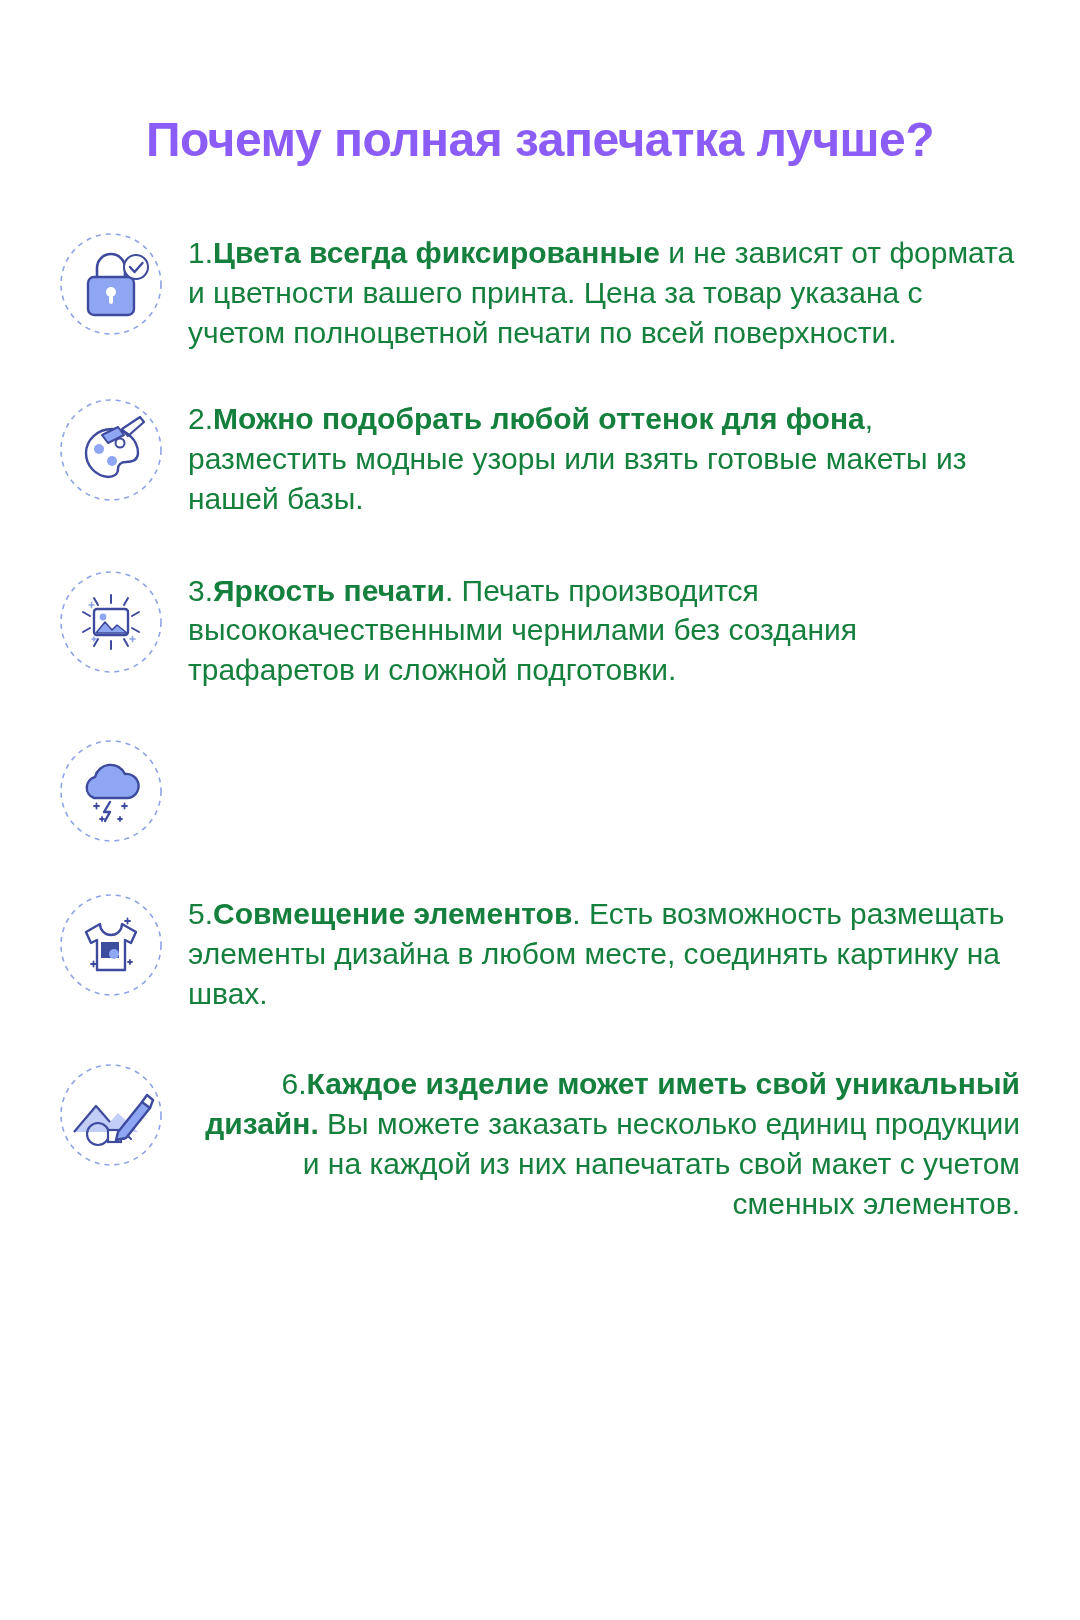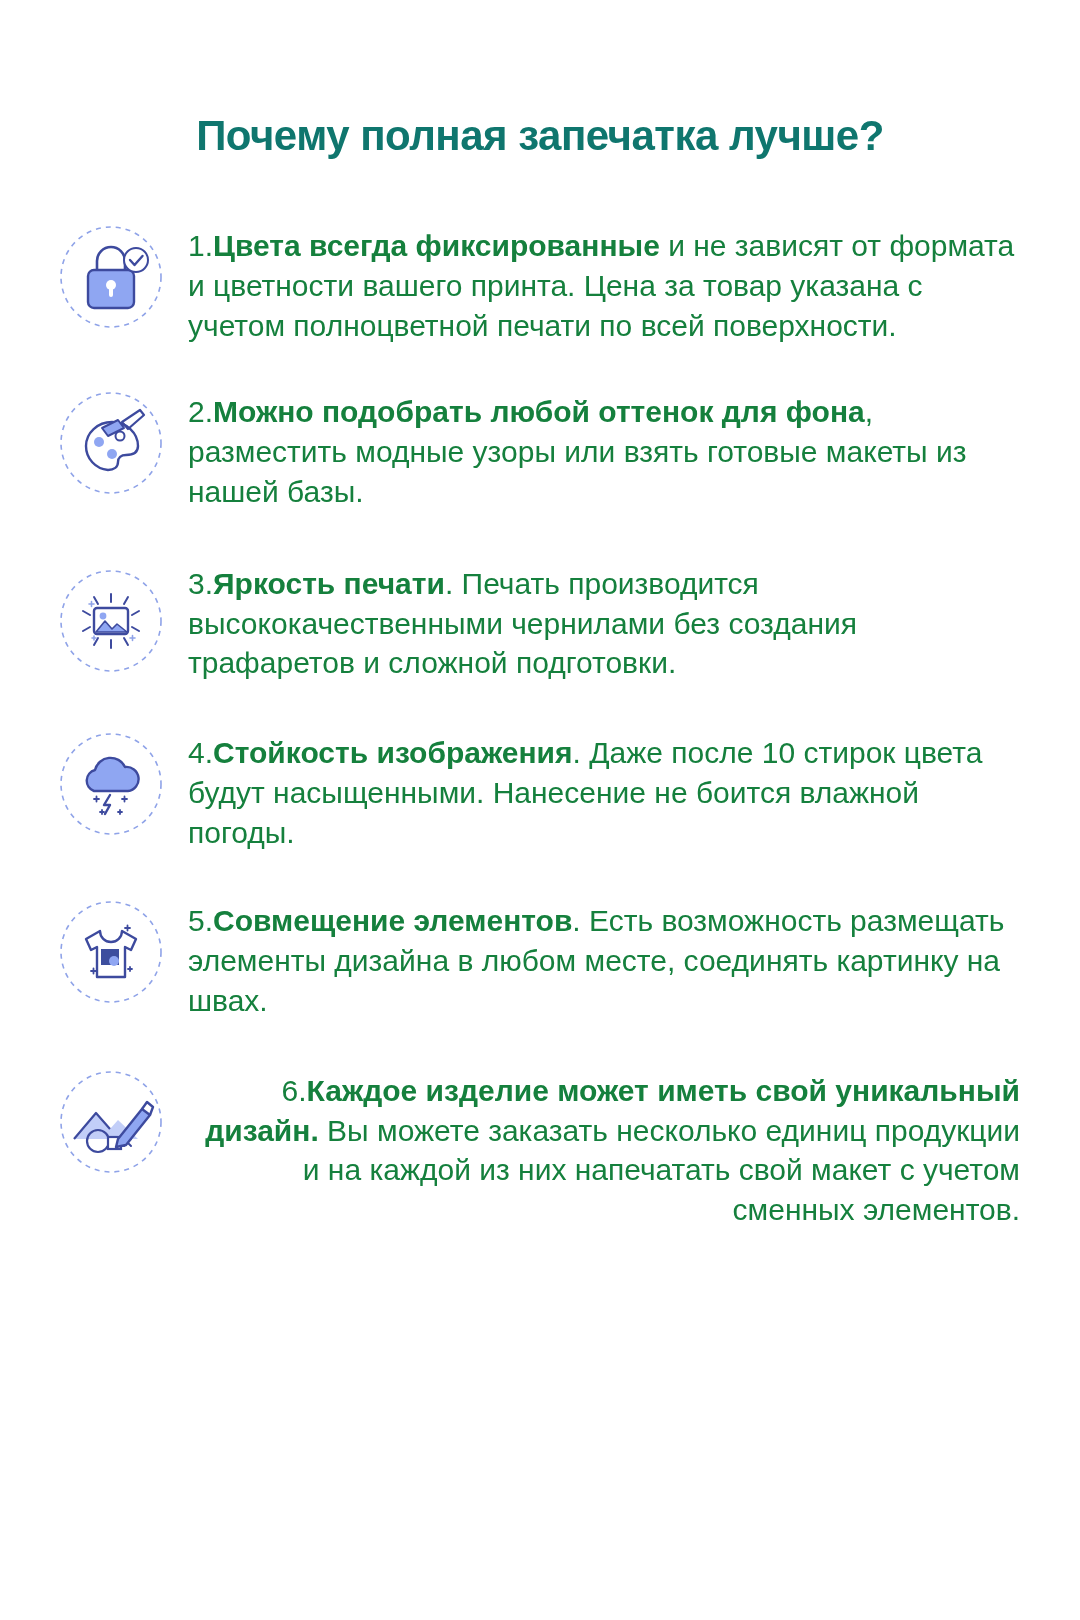--- a/index.html
+++ b/index.html
@@ -16,24 +16,24 @@
   }
   .page {
     width: 1080px;
     height: 1620px;
     position: relative;
     box-sizing: border-box;
     padding: 0;
   }
   .title {
     text-align: center;
-    font-size: 42px;
+    font-size: 48px;
     font-weight: bold;
     letter-spacing: -0.5px;
-    color: #0f766e;
+    color: #8b5cf6;
     margin: 0;
     padding: 112px 40px 0 40px;
     line-height: 1.15;
   }
   .list {
     margin: 0;
     padding: 60px 60px 0 56px;
     display: flex;
     flex-direction: column;
   }
@@ -64,21 +64,21 @@
   }
   .text b {
     font-weight: bold;
   }
   .num {
     font-weight: normal;
   }
   
   .item-1 { margin-bottom: 40px; }
   .item-2 { }
-  .item-3 { margin-bottom: 44px; align-items: center; }
+  .item-3 { margin-bottom: 44px; }
   .item-4 { margin-bottom: 42px; }
   .item-5 { margin-bottom: 44px; justify-content: flex-end; }
   .item-6 { margin-bottom: 0; text-align: right; }
 </style>
 </head>
 <body>
 
 <div class="page">
 
   <h1 class="title">Почему полная запечатка лучше?</h1>
@@ -157,23 +157,20 @@
           <path d="M38 62 a11 11 0 0 1 1 -21 a16 16 0 0 1 30 -3 a11 11 0 0 1 3 24 z" fill="#8fa6f2" stroke="#3d4a9e" stroke-width="2.4" stroke-linejoin="round"></path>
           <path d="M54 66 l-6 10 h6 l-5 9" fill="none" stroke="#3d4a9e" stroke-width="2.4" stroke-linecap="round" stroke-linejoin="round"></path>
           <g stroke="#3d4a9e" stroke-width="1.8" stroke-linecap="round">
             <path d="M38 70 h5 M40.5 67.5 v5"></path>
             <path d="M66 70 h5 M68.5 67.5 v5"></path>
             <path d="M44 83 h4 M46 81 v4"></path>
             <path d="M62 83 h4 M64 81 v4"></path>
           </g>
         </svg>
       </div>
-      <div class="text">
-        <span class="num">4.</span><b>Стойкость изображения</b><span>. Даже после 10 стирок цвета будут насыщенными. Нанесение не боится влажной погоды.</span>
-      </div>
     </div>
 
     <div class="item item-5">
       <div class="icon-wrap">
         <svg viewBox="0 0 110 110" xmlns="http://www.w3.org/2000/svg">
           <circle cx="55" cy="55" r="50" fill="none" stroke="#8fa3e8" stroke-width="1.6" stroke-dasharray="5 5"></circle>
           <path d="M44 34 l-14 8 5 11 6 -3 v30 h28 v-30 l6 3 5 -11 -14 -8 a8 8 0 0 1 -22 0 z" fill="none" stroke="#3d4a9e" stroke-width="2.4" stroke-linejoin="round"></path>
           <rect x="45" y="52" width="18" height="16" fill="#3d4e9e"></rect>
           <circle cx="58" cy="64" r="5" fill="#8fa6f2"></circle>
           <g stroke="#3d4a9e" stroke-width="1.8" stroke-linecap="round">

